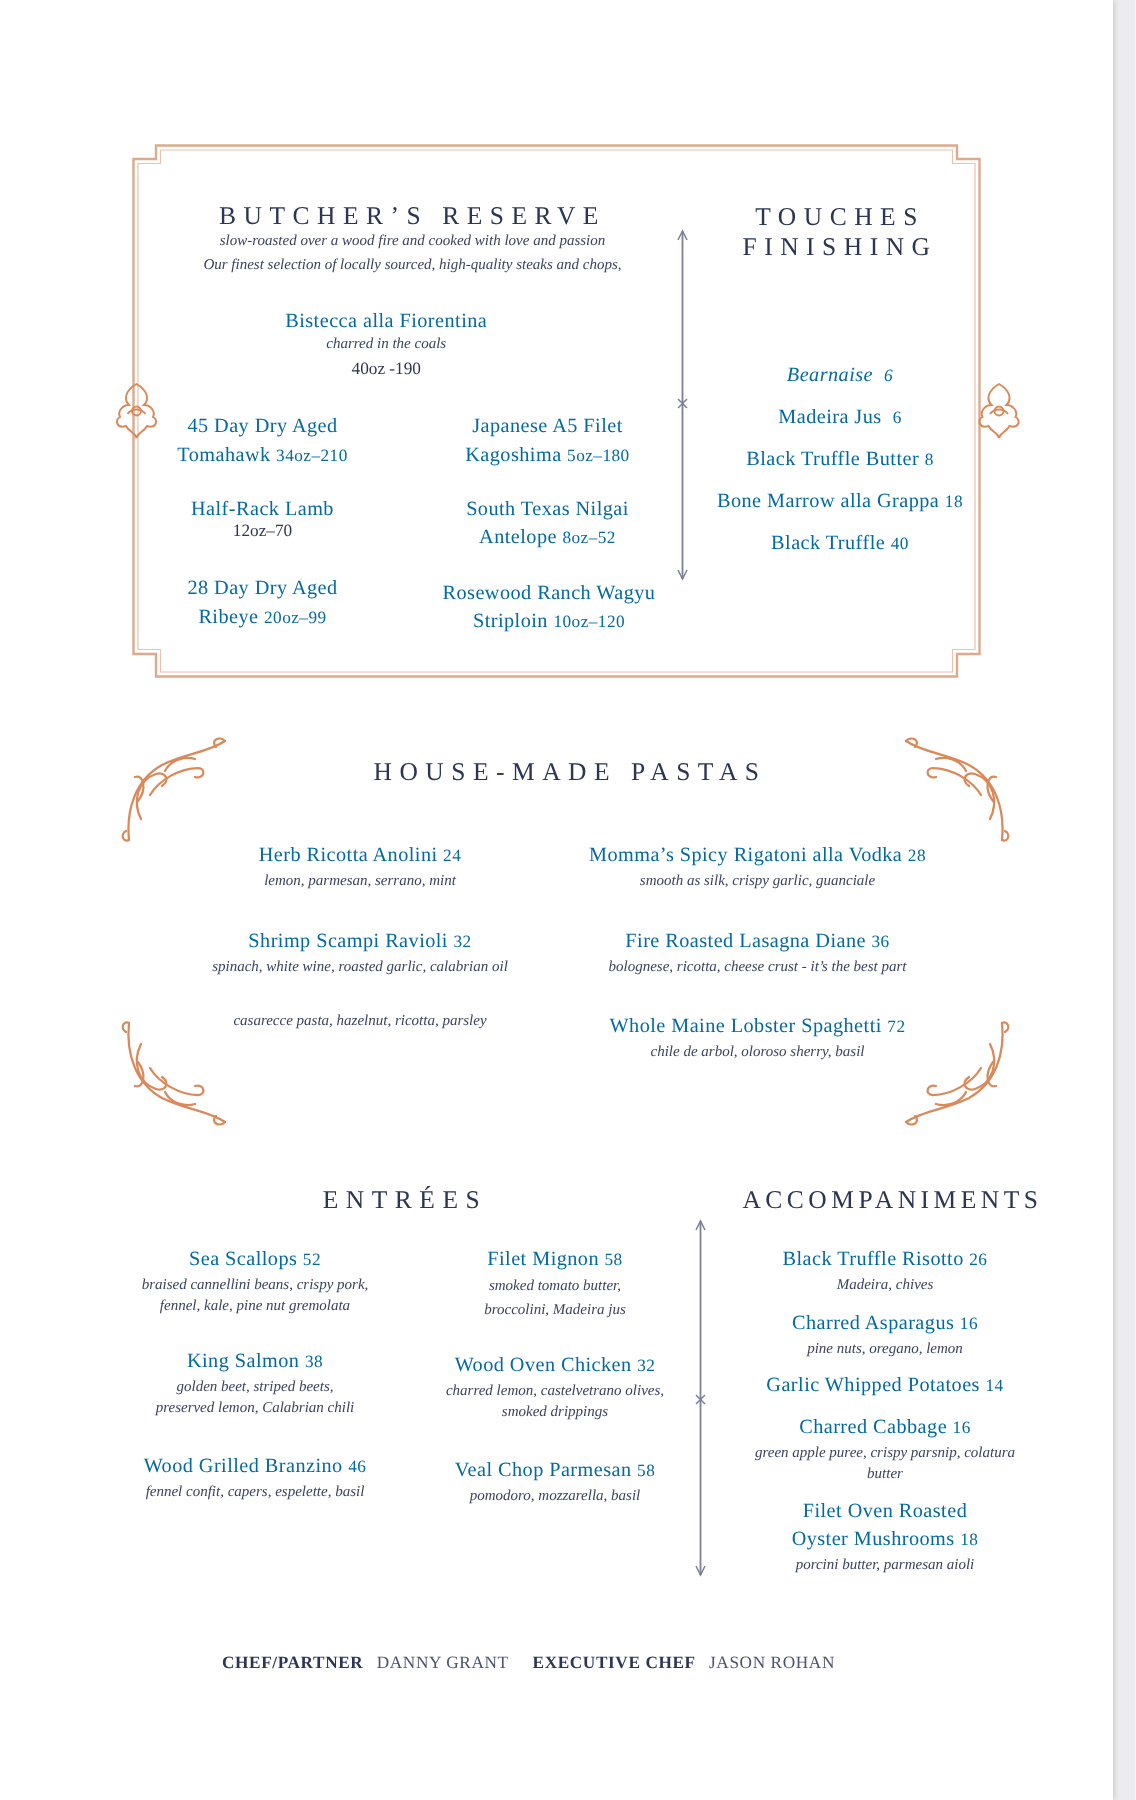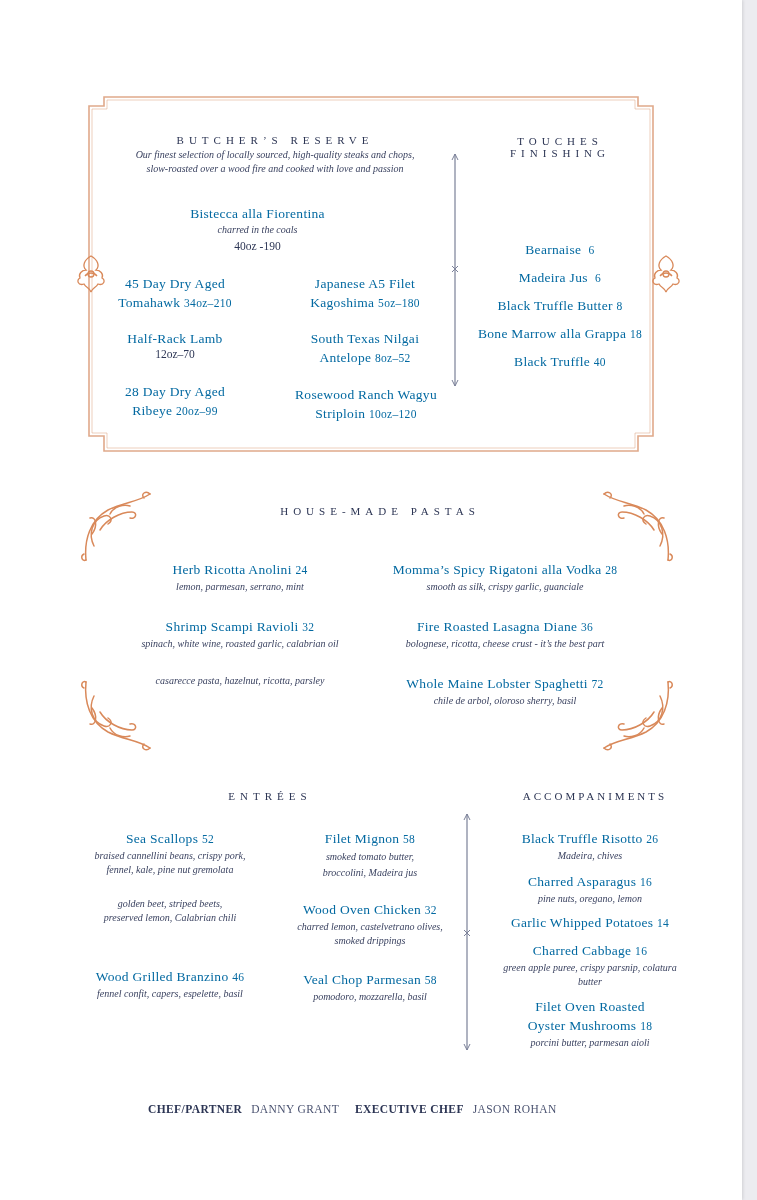--- a/index.html
+++ b/index.html
@@ -10,21 +10,21 @@
       color: #2c3554;
     }
     .page {
       position: absolute; left: 0; top: 0; width: 742px; height: 1200px;
       background: #ffffff;
       box-shadow: 1px 0 3px rgba(0,0,0,0.12);
     }
     .abs { position: absolute; }
     .center { text-align: center; }
     .heading {
-      letter-spacing: 5px; font-size: 11px; color: #2c3554; font-weight: normal;
+      letter-spacing: 5px; font-size: 17px; color: #2c3554; font-weight: normal;
       text-transform: uppercase; white-space: nowrap;
     }
     .item-name { font-size: 13.5px; color: #0369a1; line-height: 19px; letter-spacing: 0.3px; }
     .price { font-size: 11.5px; }
     .desc { font-style: italic; font-size: 10px; color: #3a4260; line-height: 14px; }
     .frame svg { position: absolute; left: 0; top: 0; }
     .divider svg { display: block; }
   </style>
 </head>
 <body>
@@ -52,22 +52,22 @@
       <g fill="none" stroke="#d9895a" stroke-width="1.3">
         <path d="M17 2 C10 6 8 12 12 16 C8 16 4 20 6 24 C2 26 4 32 10 30 C12 34 16 34 17 38 C18 34 22 34 24 30 C30 32 32 26 28 24 C30 20 26 16 22 16 C26 12 24 6 17 2 Z"></path>
         <circle cx="17" cy="20" r="3"></circle>
         <path d="M11 22 C14 18 20 18 23 22"></path>
       </g>
     </svg>
   </div>
 
   <div class="abs center" style="left:110px;top:134px;width:330px;">
     <div class="heading" style="letter-spacing:5px;">BUTCHER’S RESERVE</div>
+    <div class="desc">slow-roasted over a wood fire and cooked with love and passion</div>
     <div class="desc" style="margin-top:2px;">Our finest selection of locally sourced, high-quality steaks and chops,</div>
-    <div class="desc">slow-roasted over a wood fire and cooked with love and passion</div>
   </div>
 
   <div class="abs center" style="left:140px;top:204px;width:235px;">
     <div class="item-name">Bistecca alla Fiorentina</div>
     <div class="desc">charred in the coals</div>
     <div class="price" style="margin-top:3px;">40oz -190</div>
   </div>
 
   <div class="abs center" style="left:90px;top:274px;width:170px;">
     <div class="item-name">45 Day Dry Aged</div>
@@ -101,21 +101,21 @@
       <path d="M3 228 L6 234 L9 228" fill="none" stroke="#7a8098" stroke-width="1"></path>
       <path d="M3 114 L9 120 M9 114 L3 120" stroke="#7a8098" stroke-width="1"></path>
     </svg>
   </div>
 
   <div class="abs center" style="left:460px;top:135px;width:200px;">
     <div class="heading">TOUCHES</div>
     <div class="heading">FINISHING</div>
   </div>
   <div class="abs center" style="left:450px;top:240px;width:220px;">
-    <div class="item-name" style="height:28px;"><span>Bearnaise</span>&nbsp; <span class="price">6</span></div>
+    <div class="item-name" style="height:28px;font-style:italic;"><span>Bearnaise</span>&nbsp; <span class="price">6</span></div>
     <div class="item-name" style="height:28px;"><span>Madeira Jus</span>&nbsp; <span class="price">6</span></div>
     <div class="item-name" style="height:28px;"><span>Black Truffle Butter</span> <span class="price">8</span></div>
     <div class="item-name" style="height:28px;"><span>Bone Marrow alla Grappa</span> <span class="price">18</span></div>
     <div class="item-name" style="height:28px;"><span>Black Truffle</span> <span class="price">40</span></div>
   </div>
 
   <div class="abs" style="left:80px;top:490px;width:74px;height:74px;">
     <svg width="74" height="74" viewBox="0 0 74 74">
       <g fill="none" stroke="#d9895a" stroke-width="1.5" stroke-linecap="round">
         <path d="M6 70 C4 50 10 30 28 20 C44 12 58 12 70 4"></path>
@@ -200,20 +200,21 @@
     <div class="item-name"><span>Sea Scallops</span> <span class="price">52</span></div>
     <div class="desc">braised cannellini beans, crispy pork,</div>
     <div class="desc">fennel, kale, pine nut gremolata</div>
   </div>
   <div class="abs center" style="left:275px;top:829px;width:190px;">
     <div class="item-name"><span>Filet Mignon</span> <span class="price">58</span></div>
     <div class="desc" style="line-height:16px;">smoked tomato butter,</div>
     <div class="desc" style="line-height:16px;">broccolini, Madeira jus</div>
   </div>
   <div class="abs center" style="left:70px;top:897px;width:200px;">
+    <div class="item-name"><span>King Salmon</span> <span class="price">38</span></div>
     <div class="desc">golden beet, striped beets,</div>
     <div class="desc">preserved lemon, Calabrian chili</div>
   </div>
   <div class="abs center" style="left:275px;top:900px;width:190px;">
     <div class="item-name"><span>Wood Oven Chicken</span> <span class="price">32</span></div>
     <div class="desc">charred lemon, castelvetrano olives,</div>
     <div class="desc">smoked drippings</div>
   </div>
   <div class="abs center" style="left:60px;top:967px;width:220px;">
     <div class="item-name"><span>Wood Grilled Branzino</span> <span class="price">46</span></div>

